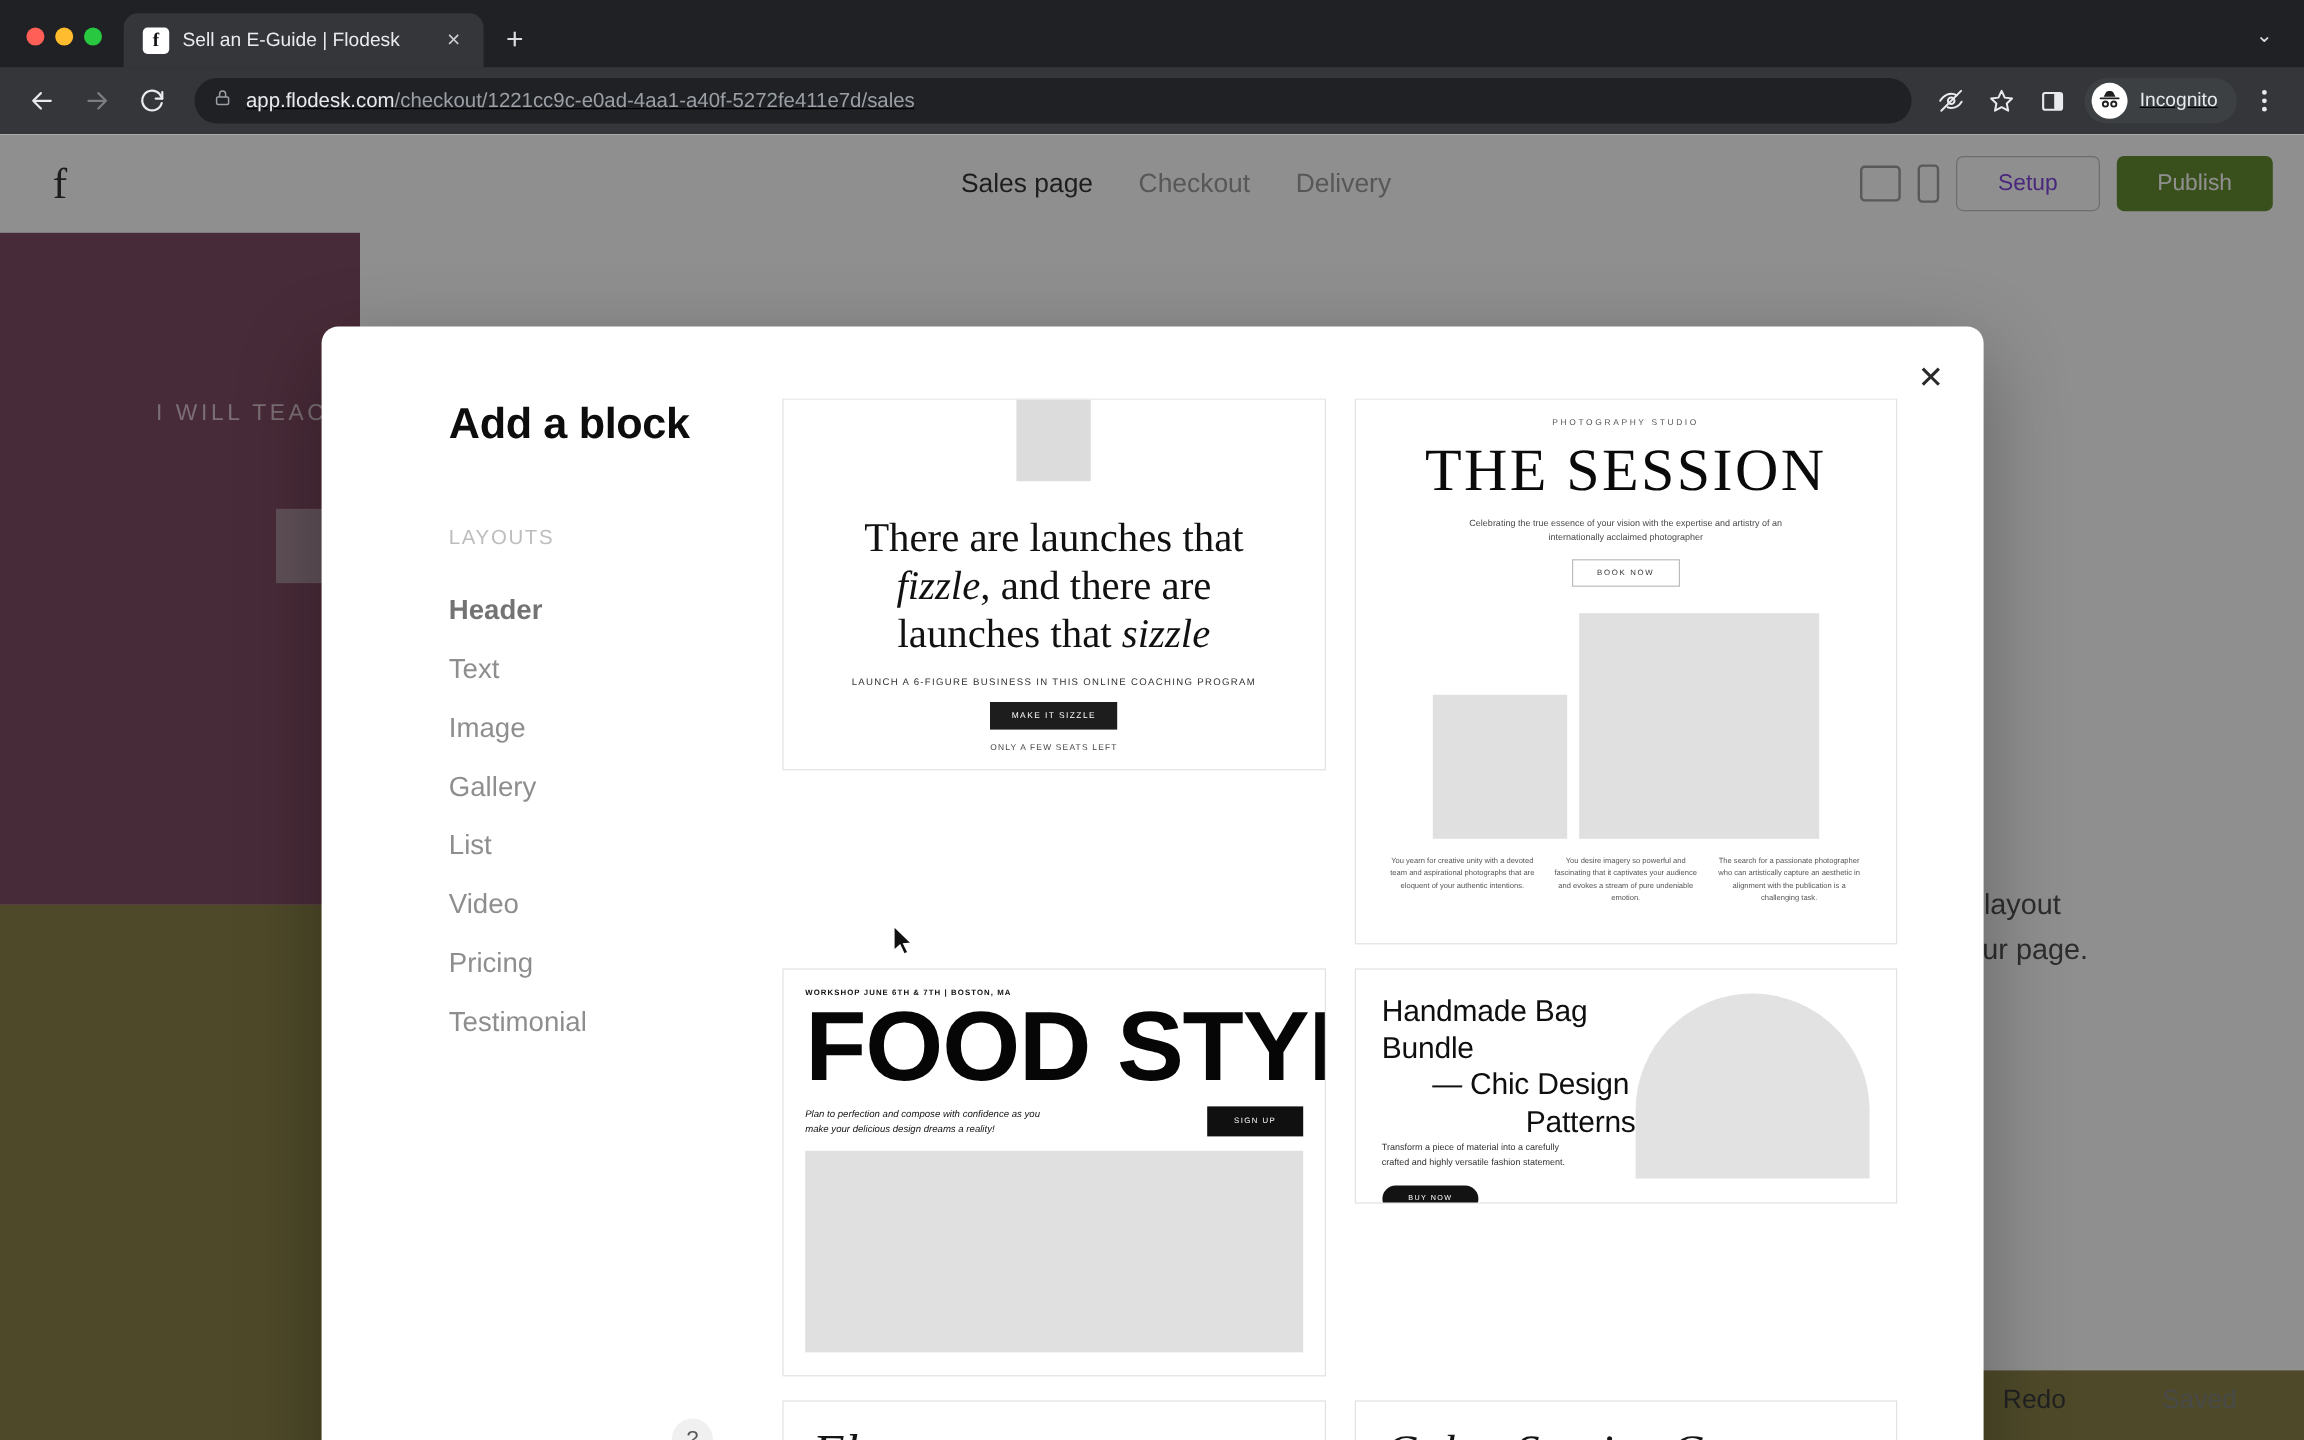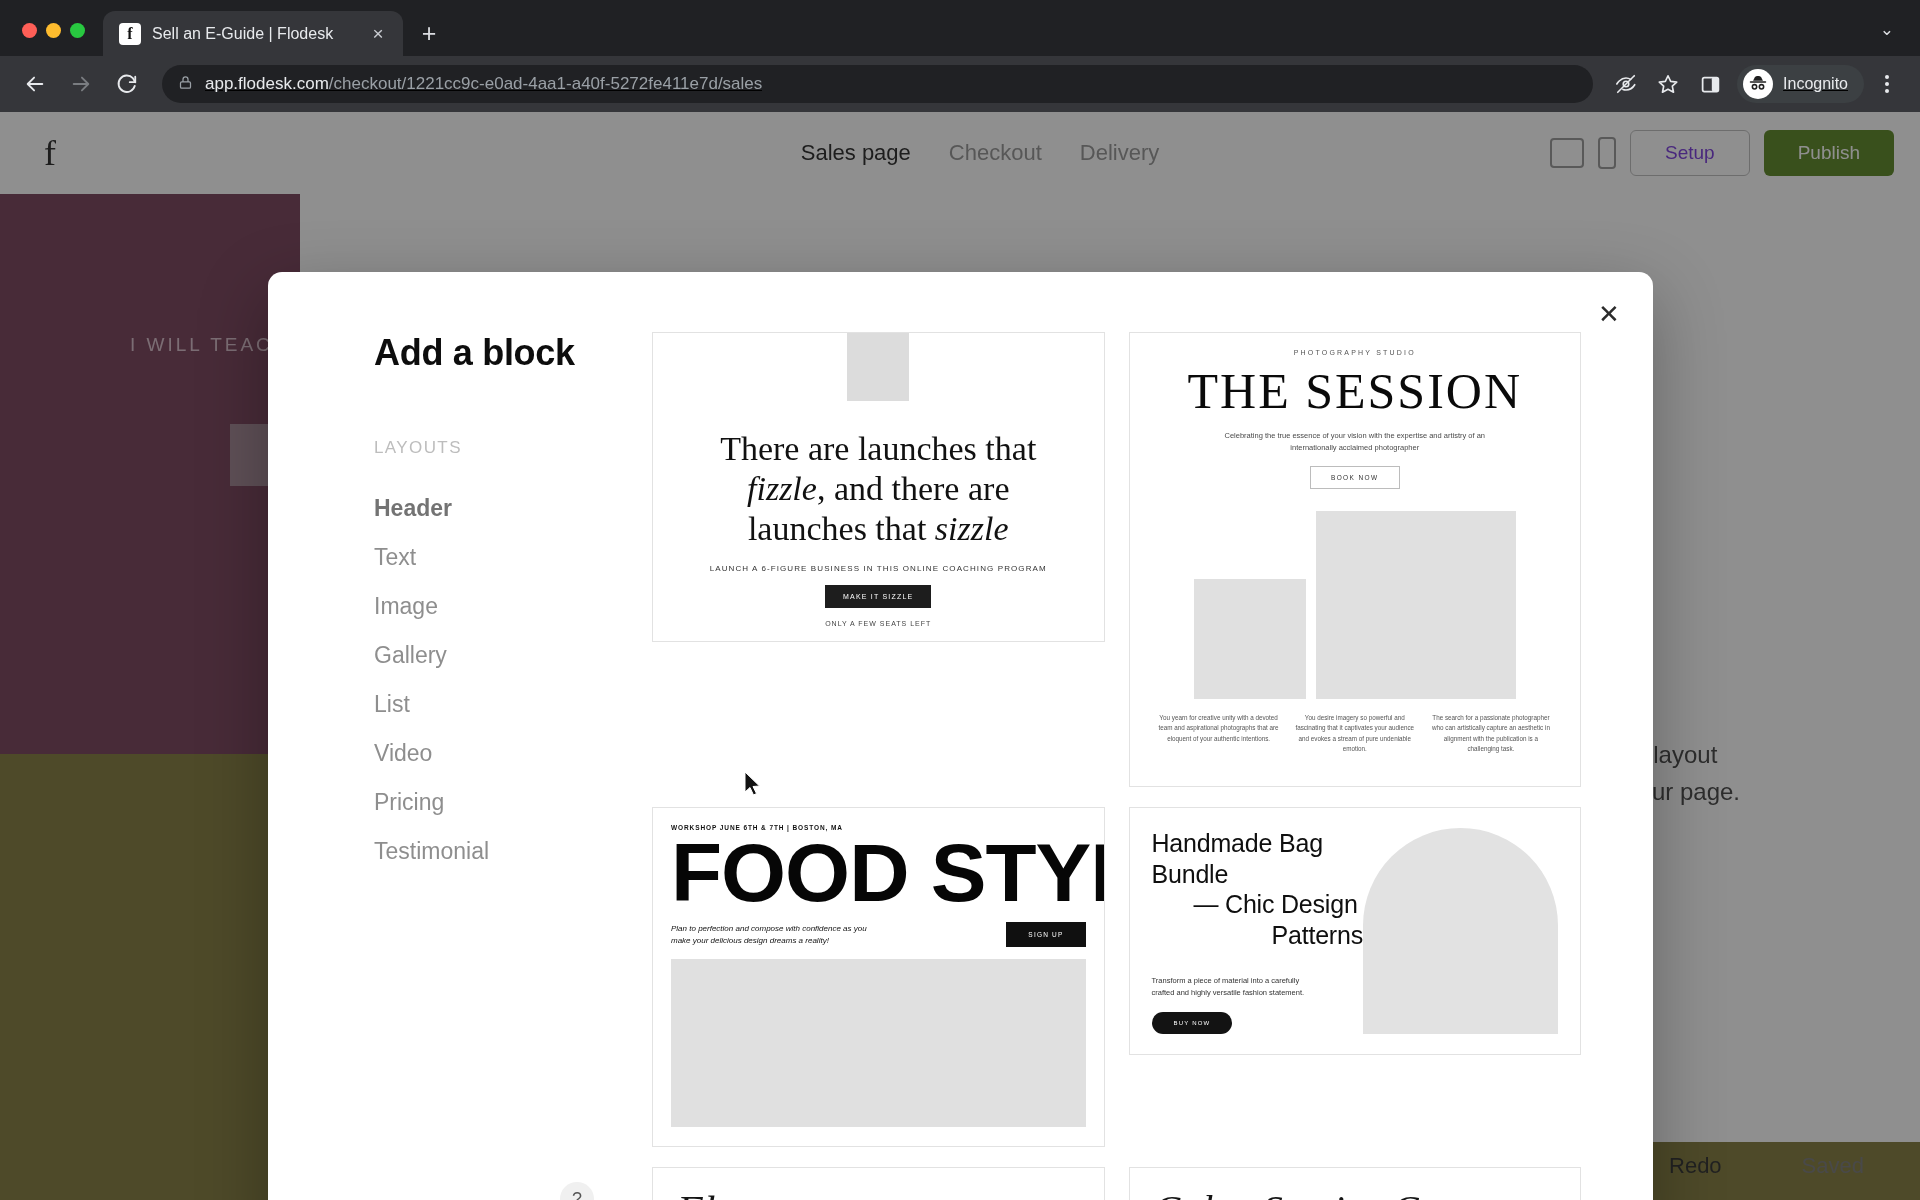--- a/index.html
+++ b/index.html
@@ -301,21 +301,21 @@
     margin-top: 12px; display: flex; align-items: flex-end; justify-content: space-between; gap: 10px;
   }
   .c-food .row p { font-size: 8px; line-height: 1.55; color: #111; max-width: 200px; font-style: italic; }
   .c-food .row .signup {
     background: #101010; color: #fff; font-size: 6.5px; letter-spacing: 1.2px;
     padding: 9px 22px;
   }
   .c-food .ph { margin-top: 12px; height: 168px; background: #e0e0e0; }
 
   
-  .c-bag { height: 248px; padding: 20px 22px; display: flex; gap: 0; }
+  .c-bag { height: 196px; padding: 20px 22px; display: flex; gap: 0; }
   .c-bag .left { flex: 1; display: flex; flex-direction: column; }
   .c-bag .h {
     font-size: 25px; line-height: 1.22; color: #0f0f0f; font-weight: 300;
     letter-spacing: -0.2px;
   }
   .c-bag .h .ind { display: block; padding-left: 42px; }
   .c-bag .h .ind2 { display: block; padding-left: 120px; }
   .c-bag .desc { margin-top: auto; font-size: 7.5px; line-height: 1.7; color: #333; max-width: 160px; }
   .c-bag .buy {
     margin-top: 12px; align-self: flex-start; background: #131313; color: #fff;

